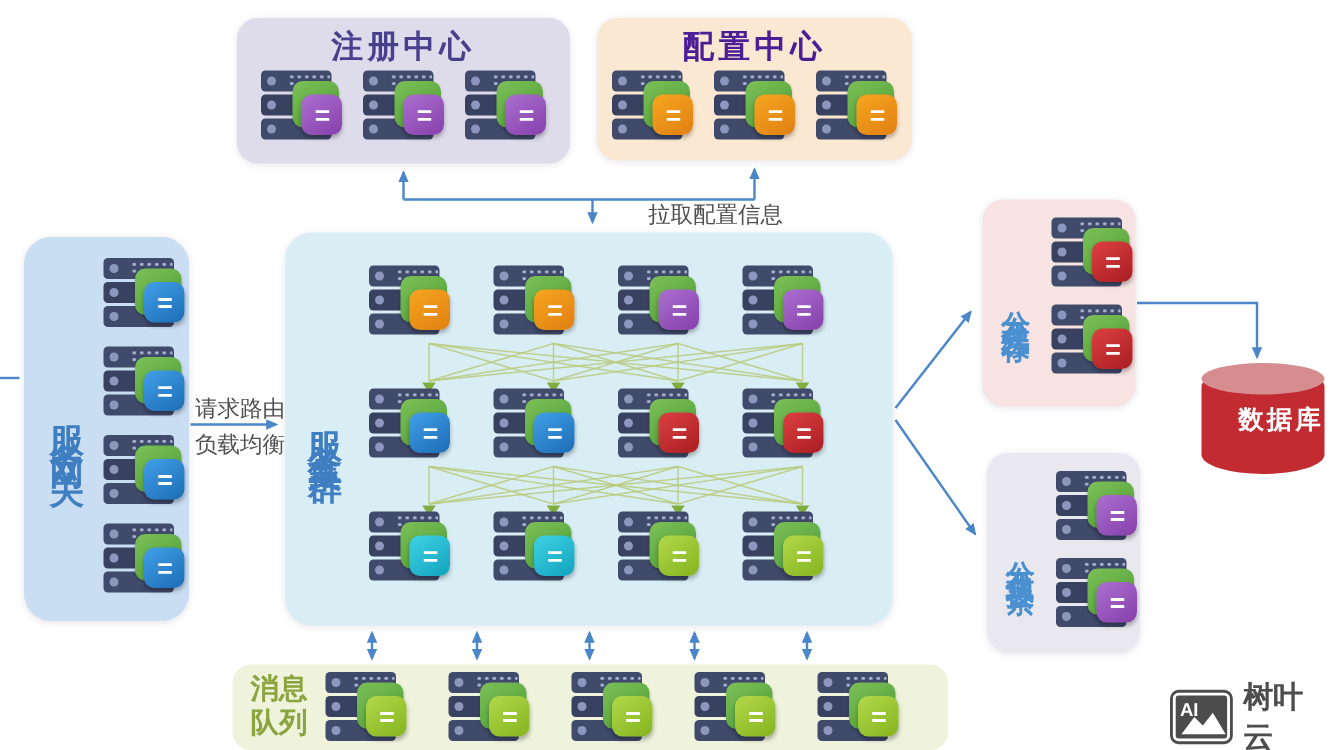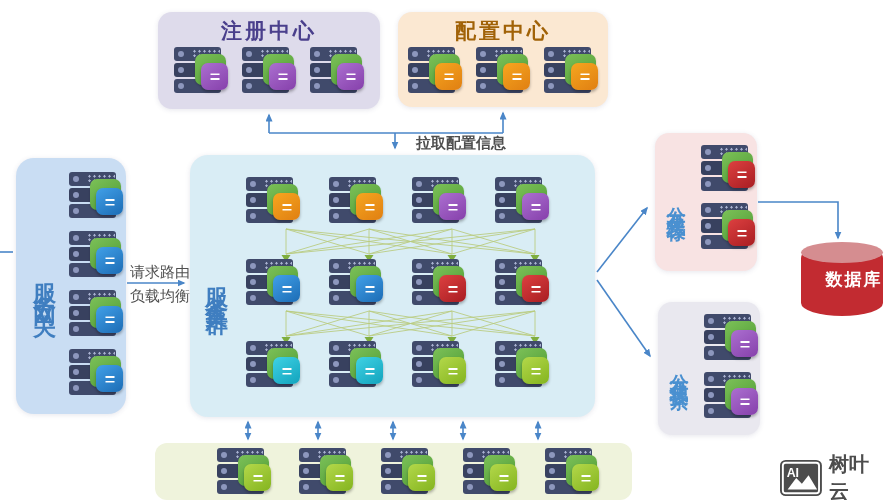--- a/index.html
+++ b/index.html
@@ -25,21 +25,21 @@
   .c-orange{--c1:#f6a61f;--c2:#e07f12}
   .c-blue{--c1:#41a0e8;--c2:#1c6cb5}
   .c-red{--c1:#dd4040;--c2:#a81d22}
   .c-cyan{--c1:#3fd2e4;--c2:#12a3bd}
   .c-lime{--c1:#b3d84a;--c2:#84b41f}
   
   #registry{left:158px;top:12px;width:222px;height:97px;background:#dedbeb;}
   #config{left:398px;top:12px;width:210px;height:95px;background:#fbe8d2;}
   .h-title{text-align:center;font-size:21px;font-weight:bold;letter-spacing:3px;margin-top:5px;}
   #registry .h-title{color:#4a3f8c;}
-  #config .h-title{color:#a16207;}
+  #config .h-title{color:#4c1d95;}
   .icon-row{display:flex;justify-content:center;gap:14px;margin-top:2px;}
   #gateway{left:16px;top:158px;width:110px;height:256px;background:#c9ddf3;border-radius:18px;}
   .vtitle{position:absolute;writing-mode:vertical-rl;text-orientation:upright;font-weight:bold;color:#3f7ec0;}
   #gateway .vtitle{left:14px;top:50%;transform:translateY(-50%);font-size:23px;letter-spacing:10px;}
   #gateway .icon-col{position:absolute;right:3px;top:14px;display:flex;flex-direction:column;gap:9px;}
   #cluster{left:190px;top:155px;width:405px;height:262px;background:#d9edf5;border-radius:18px;}
   #cluster .vtitle{left:12px;top:50%;transform:translateY(-50%);font-size:23px;letter-spacing:8px;}
   #cluster .grid{position:absolute;left:56px;top:22px;display:grid;grid-template-columns:repeat(4,54px);column-gap:29px;row-gap:32px;z-index:2;}
   #mesh{position:absolute;left:0;top:0;z-index:1;}
   #cache{left:655px;top:133px;width:102px;height:138px;background:#f8e3e3;}
@@ -50,21 +50,21 @@
   #queue .q-title{position:absolute;left:12px;top:6px;width:42px;font-size:19px;font-weight:bold;color:#8aa43e;line-height:1.2;word-break:break-all;}
   #queue .q-row{position:absolute;left:62px;top:5px;display:flex;gap:28px;}
   
   #db{position:absolute;left:801px;top:252px;width:82px;height:64px;background:#c22b31;
       border-radius:6px 6px 41px 41px/6px 6px 13px 13px;}
   #db::before{content:"";position:absolute;left:0;top:-10px;width:82px;height:21px;border-radius:50%;background:#d58d90;}
   #db .db-label{position:absolute;left:0;top:16px;width:100%;text-align:center;color:#ffffff;font-size:17px;font-weight:bold;letter-spacing:2px;padding-left:12px;}
   
   .lbl{position:absolute;color:#4f4f4f;font-size:15px;z-index:4;white-space:nowrap;}
   #lbl-reg{left:227px;top:136px;}
-  #lbl-cfg{left:416px;top:134px;font-weight:bold;}
+  #lbl-cfg{left:432px;top:134px;}
   #lbl-route{left:130px;top:263px;width:60px;}
   #lbl-balance{left:130px;top:287px;width:60px;text-align:center;}
   #connectors{position:absolute;left:0;top:0;z-index:3;pointer-events:none;}
   
   #watermark{position:absolute;left:780px;top:451px;display:flex;align-items:center;gap:7px;z-index:5;}
   #watermark .brand{color:#4d4d4d;font-size:20px;font-weight:bold;}
 </style>
 </head>
 <body>
 
@@ -406,20 +406,21 @@
           </span>
         </div>
       </div>
   </div>
 
   <div id="db">
     <div class="db-label">数据库</div>
   </div>
 
   <div class="panel" id="queue">
+    <div class="q-title">消息队列</div>
     <div class="q-row">
         <div class="server">
           <i class="slat s1"></i>
           <i class="slat s2"></i>
           <i class="slat s3"></i>
           <span class="dots"></span>
           <span class="cube back"></span>
           <span class="cube front c-lime">
             <span class="glyph"></span>
           </span>

